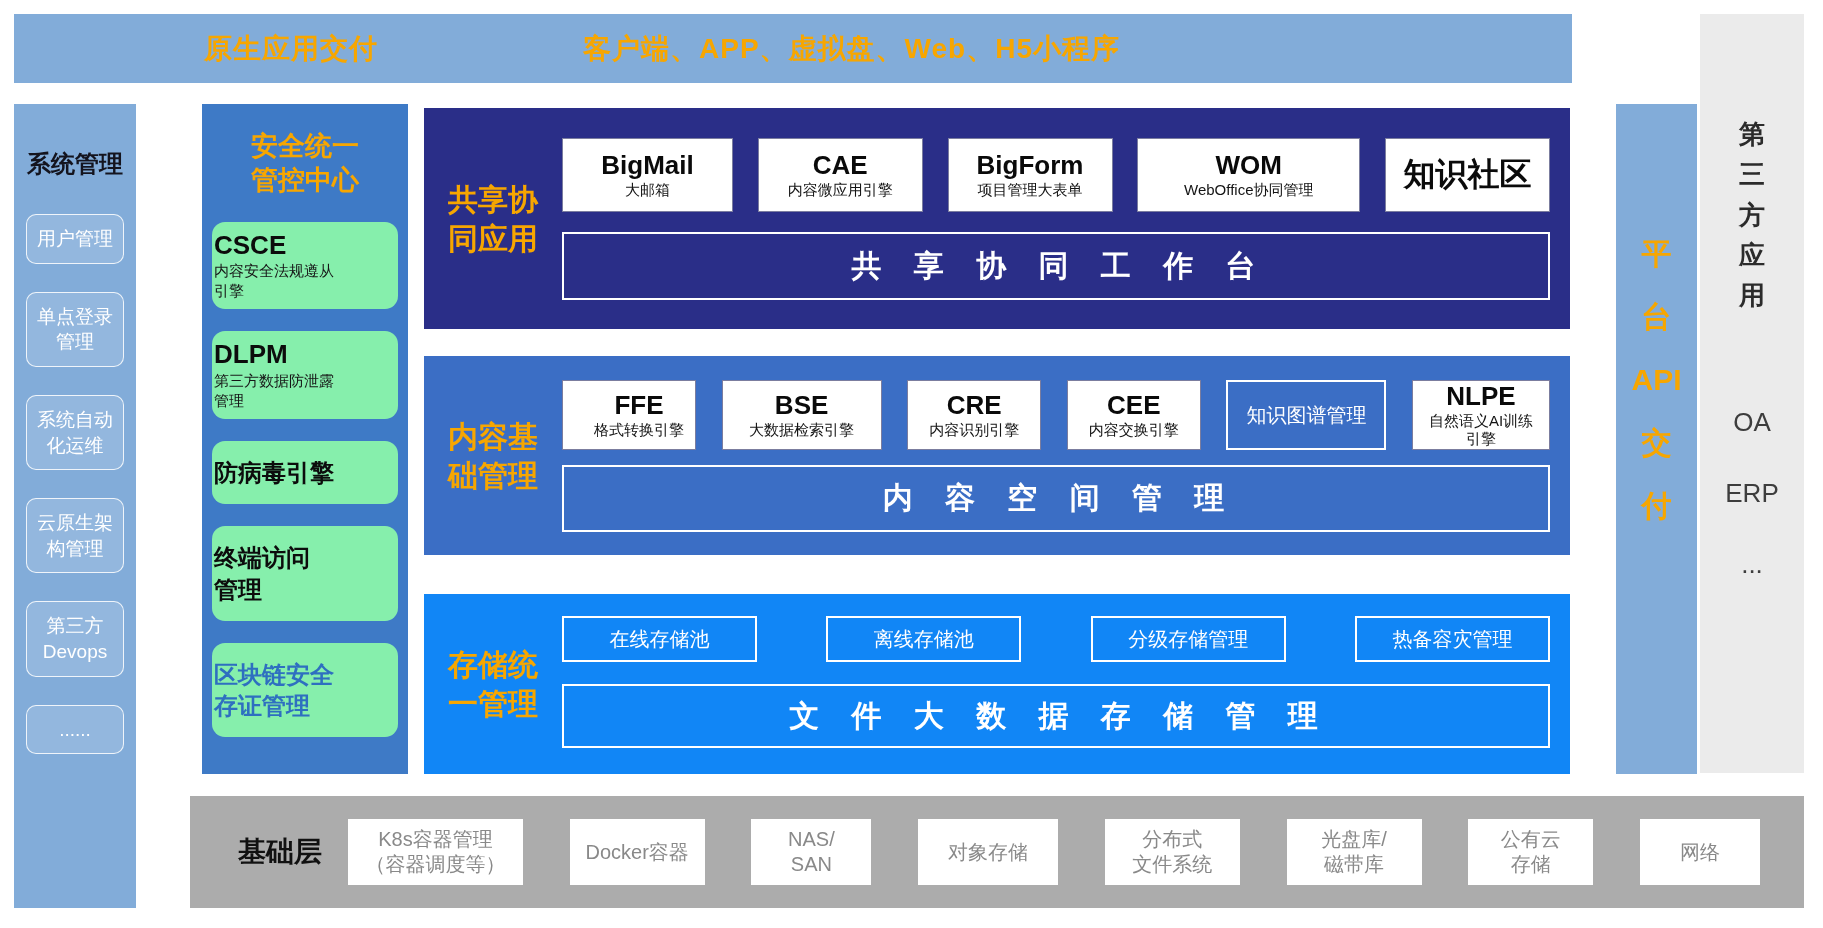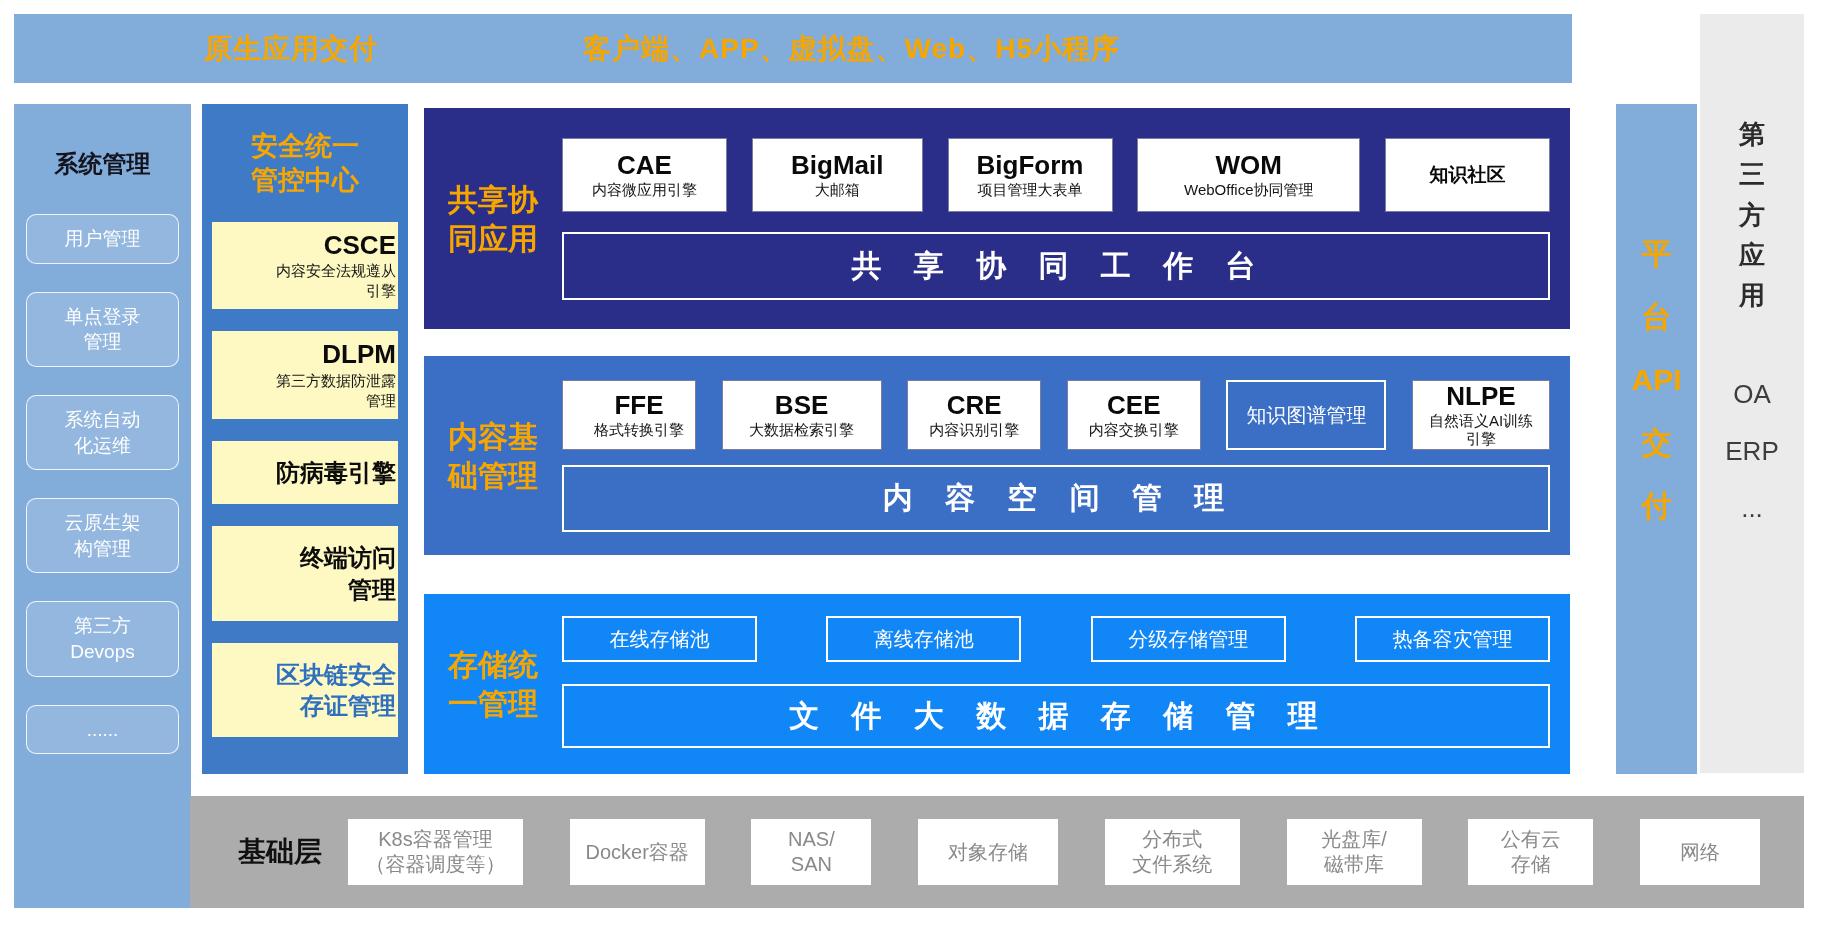--- a/index.html
+++ b/index.html
@@ -9,31 +9,31 @@
   }
   .pre{white-space:pre-line;}
 
   
   .top-bar{position:absolute;left:14px;top:14px;width:1558px;height:69px;background:#82ACD9;
     display:flex;align-items:center;}
   .top-label{color:#F7A600;font-weight:bold;font-size:28px;margin-left:190px;letter-spacing:1px;}
   .top-label-right{margin-left:205px;}
 
   
-  .sys-panel{position:absolute;left:14px;top:104px;width:177px;height:804px;background:#82ACD9;}
+  .sys-panel{position:absolute;left:14px;top:104px;width:122px;height:804px;background:#82ACD9;}
   .sys-title{padding-top:44px;text-align:center;color:#14141e;font-weight:bold;font-size:24px;}
   .sys-items{margin-top:34px;display:flex;flex-direction:column;gap:28px;padding:0 12px;}
   .sys-item{border:1px solid rgba(255,255,255,.85);border-radius:10px;background:rgba(255,255,255,.14);
     color:#fff;font-size:19px;text-align:center;padding:11px 4px;line-height:1.35;}
 
   
   .sec-panel{position:absolute;left:202px;top:104px;width:206px;height:670px;background:#3E7AC6;}
   .sec-title{padding-top:26px;text-align:center;color:#F7A600;font-weight:bold;font-size:27px;line-height:1.25;margin-bottom:24px;}
   .sec-boxes{display:flex;flex-direction:column;gap:22px;align-items:center;}
-  .sec-box{background:#fef9c3;width:182px;text-align:right;padding:9px 2px;}
+  .sec-box{background:#86efac;width:182px;text-align:left;padding:9px 2px;border-radius:13px;}
   .sec-box-title{font-size:26px;font-weight:bold;color:#0c0c0c;line-height:1.15;}
   .sec-box-sub{font-size:15px;color:#161616;line-height:1.3;margin-top:1px;}
   .sec-box-plain{font-size:24px;font-weight:bold;color:#0c0c0c;line-height:1.3;padding:16px 2px;}
   .blue-text{color:#2E6FC0;}
 
   
   .section{position:absolute;left:424px;width:1146px;display:flex;}
   .sec-collab{top:108px;height:221px;background:#2A2E88;}
   .sec-content-bg{top:356px;height:199px;background:#3B6EC5;}
   .sec-storage{top:594px;height:180px;background:#1186F6;}
@@ -65,21 +65,21 @@
   .bar-storage{height:64px;margin-top:22px;box-sizing:border-box;}
 
   
   .api-col{position:absolute;left:1616px;top:104px;width:81px;height:670px;background:#82ACD9;
     display:flex;justify-content:center;}
   .api-text{margin-top:118px;color:#F7A600;font-weight:bold;font-size:30px;text-align:center;line-height:2.1;}
 
   .tp-col{position:absolute;left:1700px;top:14px;width:104px;height:759px;background:#EBEBEB;
     display:flex;flex-direction:column;align-items:center;}
   .tp-title{margin-top:100px;color:#2b2b2b;font-weight:600;font-size:26px;text-align:center;line-height:1.55;}
-  .tp-items{margin-top:64px;display:flex;flex-direction:column;gap:26px;align-items:center;}
+  .tp-items{margin-top:92px;display:flex;flex-direction:column;gap:40px;align-items:center;}
   .tp-item{color:#3d3d3d;font-size:26px;}
 
   
   .base-bar{position:absolute;left:190px;top:796px;width:1614px;height:112px;background:#ACACAC;
     display:flex;align-items:center;padding:0 44px 0 48px;box-sizing:border-box;}
   .base-label{color:#111;font-weight:bold;font-size:28px;margin-right:26px;white-space:nowrap;}
   .base-boxes{flex:1;display:flex;justify-content:space-between;align-items:center;}
   .base-box{background:#fff;color:#898989;font-size:20px;line-height:1.25;text-align:center;
     min-height:66px;display:flex;align-items:center;justify-content:center;padding:2px 6px;box-sizing:border-box;}
   .bw0{width:175px;}.bw1{width:135px;}.bw2{width:120px;}.bw3{width:140px;}
@@ -131,38 +131,38 @@
       <div class="sec-box sec-box-plain pre blue-text">区块链安全
 存证管理</div>
     </div>
   </div>
 
   <div class="section sec-collab">
     <div class="section-label pre">共享协
 同应用</div>
     <div class="section-content">
       <div class="box-row row-collab">
+        <div class="wbox cw1">
+          <div class="wbox-title">BigMail</div>
+          <div class="wbox-sub pre">大邮箱</div>
+        </div>
         <div class="wbox cw0">
           <div class="wbox-title">CAE</div>
           <div class="wbox-sub pre">内容微应用引擎</div>
         </div>
-        <div class="wbox cw1">
-          <div class="wbox-title">BigMail</div>
-          <div class="wbox-sub pre">大邮箱</div>
-        </div>
         <div class="wbox cw2">
           <div class="wbox-title">BigForm</div>
           <div class="wbox-sub pre">项目管理大表单</div>
         </div>
         <div class="wbox cw3">
           <div class="wbox-title">WOM</div>
           <div class="wbox-sub pre">WebOffice协同管理</div>
         </div>
         <div class="wbox cw4">
-          <div class="wbox-title" style="font-size:19px;">知识社区</div>
+          <div class="wbox-title" style="font-size:32px;">知识社区</div>
         </div>
       </div>
       <div class="sec-bar bar-collab">共 享 协 同 工 作 台</div>
     </div>
   </div>
 
   <div class="section sec-content-bg">
     <div class="section-label pre">内容基
 础管理</div>
     <div class="section-content">

